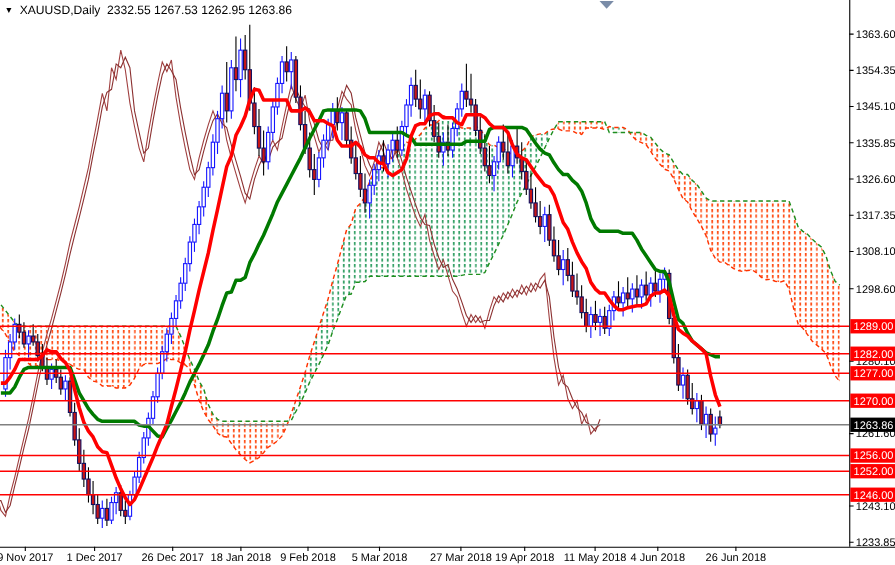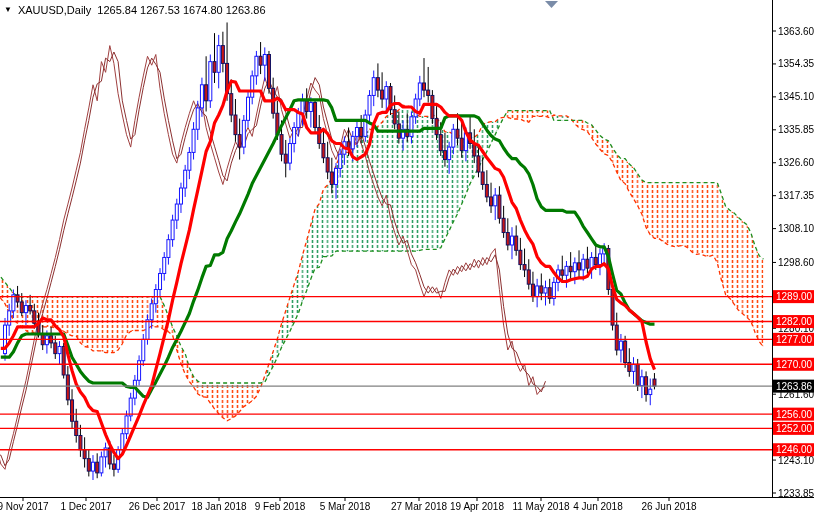--- a/index.html
+++ b/index.html
@@ -10,21 +10,21 @@
   .ohlc-header .tri{font-size:8px;line-height:1;cursor:pointer;}
   svg text{font-family:"Liberation Sans",sans-serif;}
 </style>
 </head>
 <body>
 
 <div class="terminal">
   <div class="ohlc-header">
     <span class="tri">▼</span>
     <span>XAUUSD,Daily</span>
-    <span>1265.84 1267.53 1674.80 1263.86</span>
+    <span>2332.55 1267.53 1262.95 1263.86</span>
   </div>
   <svg id="chart" width="814" height="514" viewBox="0 0 814 514" style="position:absolute;left:0;top:0;">
       <defs>
         <clipPath id="plotclip">
           <rect x="0" y="0" width="772" height="497"></rect>
         </clipPath>
         <pattern id="cloudUp" width="5" height="5" patternUnits="userSpaceOnUse">
           <path d="M2.5 0 V3" stroke="#2E9E62" stroke-width="1.6"></path>
         </pattern>
         <pattern id="cloudDn" width="5" height="5" patternUnits="userSpaceOnUse">

